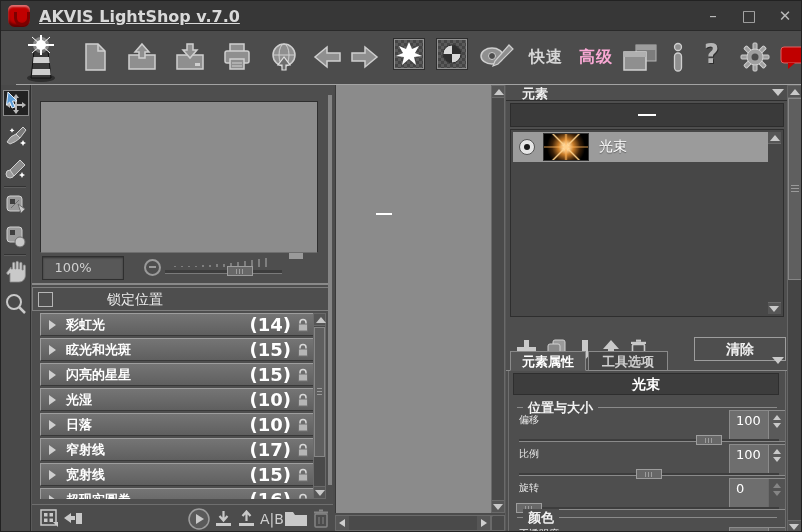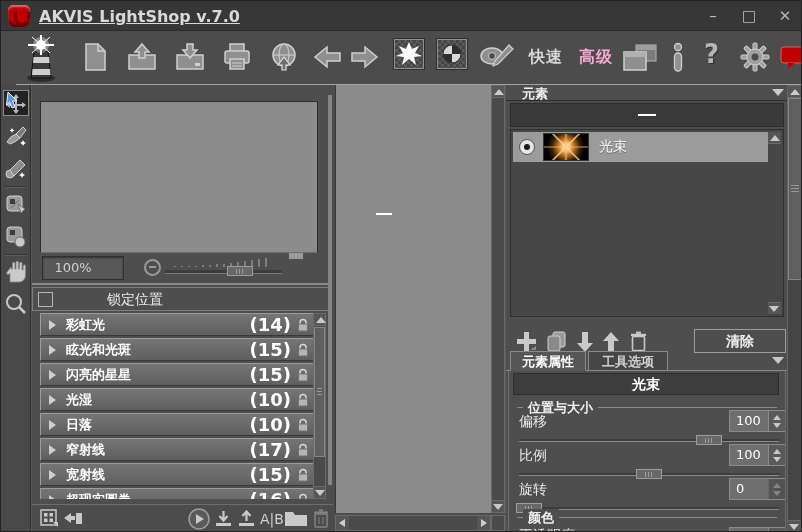--- a/index.html
+++ b/index.html
@@ -86,32 +86,32 @@
   .radio { width:16px; height:16px; border-radius:50%; background:#e6e6e6; margin:0 8px 0 6px; position:relative; border:1px solid #555; }
   .radio::after { content:""; position:absolute; left:4px; top:4px; width:6px; height:6px; border-radius:50%; background:#191919; }
   .el-thumb { width:46px; height:28px; background:
       linear-gradient(45deg, transparent 47%, rgba(255,210,140,.9) 50%, transparent 53%),
       linear-gradient(-45deg, transparent 47%, rgba(255,210,140,.9) 50%, transparent 53%),
       linear-gradient(0deg, transparent 46%, rgba(255,180,90,.8) 50%, transparent 54%),
       linear-gradient(90deg, transparent 46%, rgba(255,180,90,.8) 50%, transparent 54%),
       radial-gradient(circle at 50% 50%, #ffffff 0%, #ffd9a0 12%, #c87c28 30%, #3a2008 55%, #000 75%);
     background-color:#000; border:1px solid #333; }
   .el-label { color:#fff; font-size:14px; margin-left:10px; text-shadow:0 1px 1px rgba(0,0,0,.4); }
-  .el-btnrow { position:absolute; left:0; top:244px; width:282px; height:28px; }
+  .el-btnrow { position:absolute; left:0; top:252px; width:282px; height:28px; }
   .clear-btn { position:absolute; right:2px; top:0px; width:92px; height:24px; border:1px solid #9d9d9d; background:#4e4e4e; color:#f0f0f0; font-size:14px; font-weight:bold; text-align:center; line-height:22px; }
   .tabs { position:absolute; left:0; top:266px; width:282px; height:20px; border-bottom:1px solid #8a8a8a; }
   .tab { position:absolute; top:0; height:20px; font-size:13px; font-weight:bold; text-align:center; line-height:19px; border:1px solid #8a8a8a; }
   .tab.active { background:#565656; color:#fff; border-bottom:1px solid #565656; }
   .tab.inactive { background:#464646; color:#cfcfcf; }
   .props { position:absolute; left:2px; top:286px; width:278px; height:162px; background:#4e4e4e; border:1px solid #6e6e6e; border-top:none; overflow:hidden; }
   .beam-header { position:absolute; left:4px; top:2px; width:266px; height:22px; background:#3d3d3d; border:1px solid #2e2e2e; color:#fff; font-weight:bold; font-size:14px; text-align:center; line-height:20px; }
   .group-line { position:absolute; left:8px; width:260px; border-top:1px solid #8a8a8a; }
   .group-label { position:absolute; background:#4e4e4e; padding:0 5px; font-weight:bold; font-size:13px; color:#f2f2f2; top:-9px; left:6px; }
-  .prm-label { position:absolute; left:10px; font-size:14px; color:#e8e8e8; }
-  .spin { position:absolute; left:220px; width:58px; height:22px; display:flex; border:1px solid #8b8b8b; }
+  .prm-label { position:absolute; left:10px; font-size:10px; color:#e8e8e8; }
+  .spin { position:absolute; left:220px; width:58px; height:32px; display:flex; border:1px solid #8b8b8b; }
   .spin .val { width:38px; background:#6e6e6e; color:#fff; font-size:13px; line-height:20px; padding-left:6px; }
   .spin .btns { width:18px; background:#5a5a5a; border-left:1px solid #8b8b8b; position:relative; }
   .spin .btns .tri-up { left:4px; top:4px; border-left-width:4px; border-right-width:4px; border-bottom-width:5px; }
   .spin .btns .tri-down { left:4px; top:12px; border-left-width:4px; border-right-width:4px; border-top-width:5px; }
   .spin.dim .btns { opacity:.45; }
   .pslider { position:absolute; left:10px; width:260px; height:10px; }
   .pslider .track { position:absolute; left:0; top:4px; width:100%; height:3px; background:#3d3d3d; border-bottom:1px solid #8a8a8a; }
   .pslider .handle { position:absolute; top:0; width:26px; height:10px; background:#686868; border:1px solid #9d9d9d; transform:translateX(-50%); }
   .rsb { position:absolute; left:282px; top:0; width:16px; height:448px; background:#454545; border:1px solid #666; }
   svg { display:block; }

